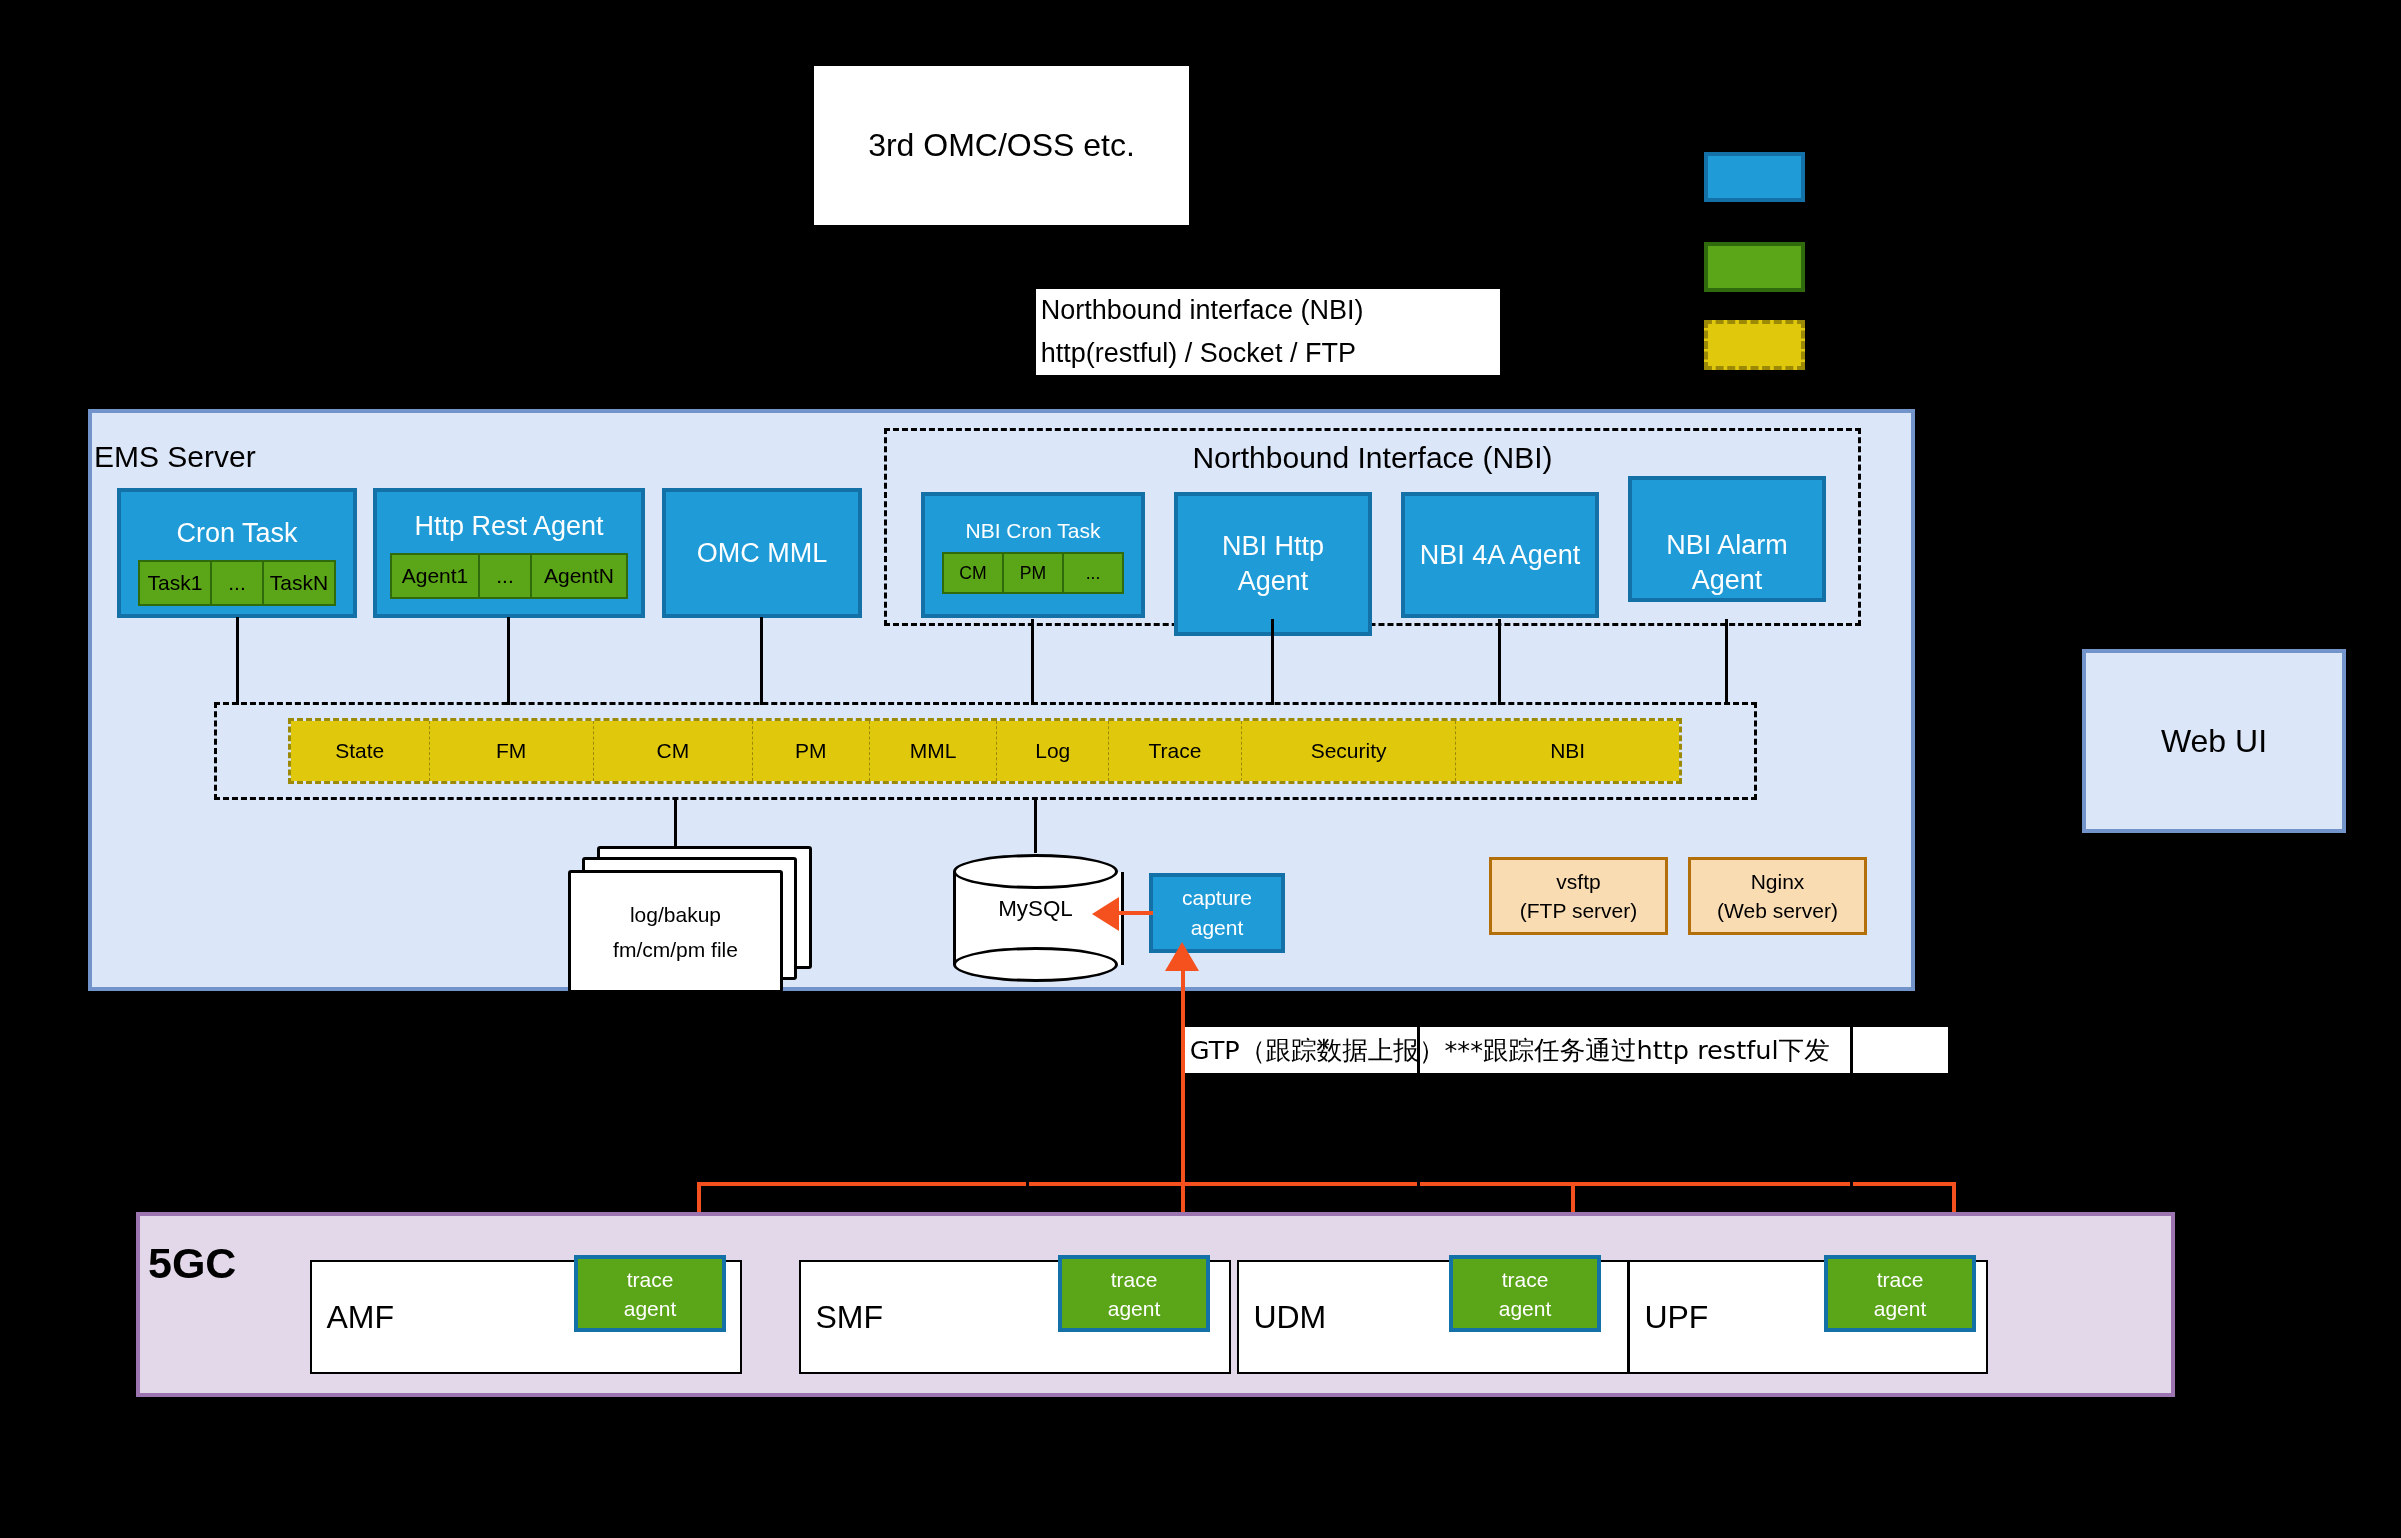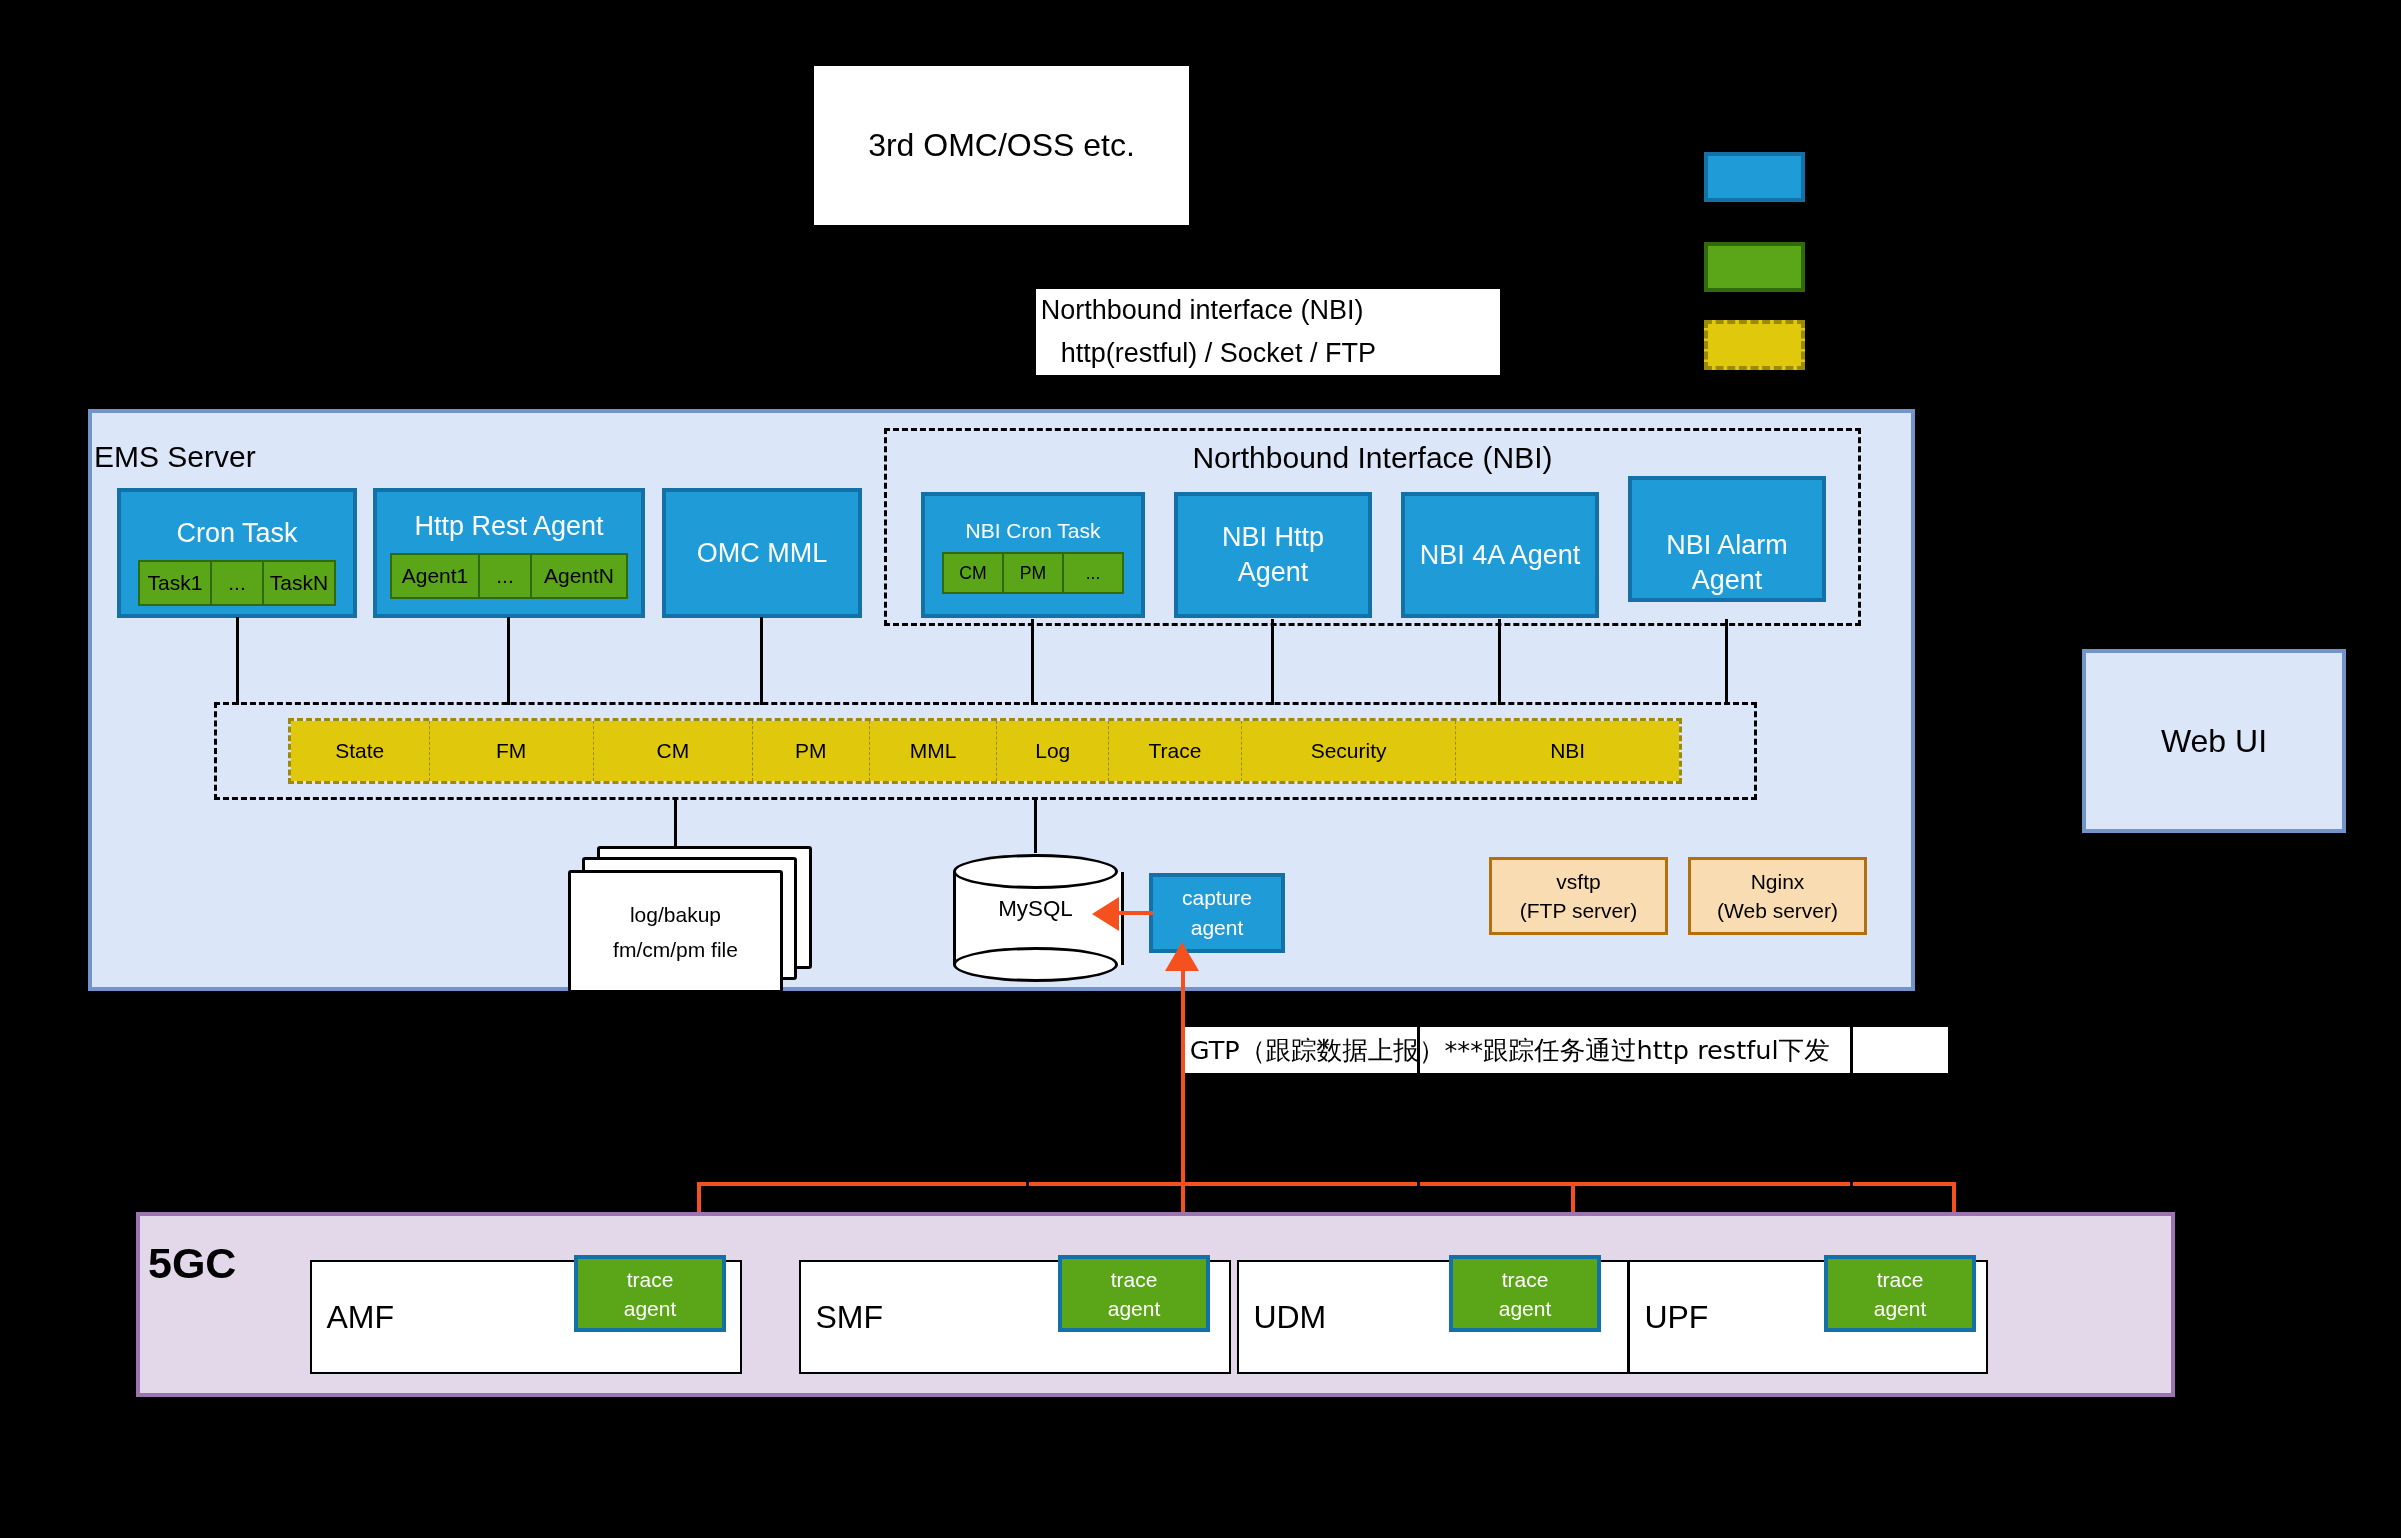--- a/index.html
+++ b/index.html
@@ -52,21 +52,21 @@
 <body>
 
 <div class="abs white-box ctr t-big" style="left:812px;top:64px;width:379px;height:163px;">
   <span>3rd OMC/OSS etc.</span>
 </div>
 
 <div class="abs vline" style="left:1000px;top:227px;width:3.2px;height:184px;"></div>
 
 <div class="abs label-box" style="left:1036px;top:289px;width:464px;height:86px;padding-left:4.8px;">
   <div class="t-med" style="line-height:43px;">Northbound interface (NBI)</div>
-  <div class="t-med" style="line-height:43px;margin-left:20px;">http(restful) / Socket / FTP</div>
+  <div class="t-med" style="line-height:43px;">http(restful) / Socket / FTP</div>
 </div>
 
 <div class="abs" style="left:1704px/1;left:1704px;top:152px;width:101px;height:50px;background:#1f9bd8;border:4px solid #1371a8;"></div>
 <div class="abs" style="left:1704px;top:242px;width:101px;height:50px;background:#5aa518;border:4px solid #2f6b0d;"></div>
 <div class="abs" style="left:1704px;top:320px;width:101px;height:50px;background:#e0c80d;border:4px dashed #9c8a06;"></div>
 
 <div class="abs panel-blue" style="left:88px;top:409px;width:1827px;height:582px;"></div>
 
 <div class="abs t-title" style="left:94px;top:440px;width:320px;color:#000;">EMS Server</div>
 
@@ -101,21 +101,21 @@
 <div class="abs blue-box ctr col" style="left:921px;top:492px;width:224px;height:126px;">
   <div class="t-sm" style="margin-top:3.2px;">NBI Cron Task</div>
   <div style="display:flex;margin-top:9.6px;">
     <div class="green-box ctr t-xs" style="width:58px;height:38px;">CM</div>
     <div class="green-box ctr t-xs" style="width:58px;height:38px;border-left:none;">PM</div>
     <div class="green-box ctr t-xs" style="width:58px;height:38px;border-left:none;">...</div>
   </div>
 </div>
 <div class="abs vline" style="left:1031px;top:619px;width:3.2px;height:86px;"></div>
 
-<div class="abs blue-box ctr t-med" style="left:1174px;top:492px;width:198px;height:126px;line-height:35px;">
+<div class="abs blue-box ctr t-med" style="left:1174px;top:492px;width:198px;height:144px;line-height:35px;">
   <span style="padding:0 6.4px;">NBI Http Agent</span>
 </div>
 <div class="abs vline" style="left:1271px;top:619px;width:3.2px;height:86px;"></div>
 
 <div class="abs blue-box ctr t-med" style="left:1401px;top:492px;width:198px;height:126px;line-height:35px;">
   <span style="padding:0 6.4px;">NBI 4A Agent</span>
 </div>
 <div class="abs vline" style="left:1498px;top:619px;width:3.2px;height:86px;"></div>
 
 <div class="abs blue-box ctr t-med" style="left:1628px;top:476px;width:198px;height:126px;line-height:35px;align-items:flex-end;">

